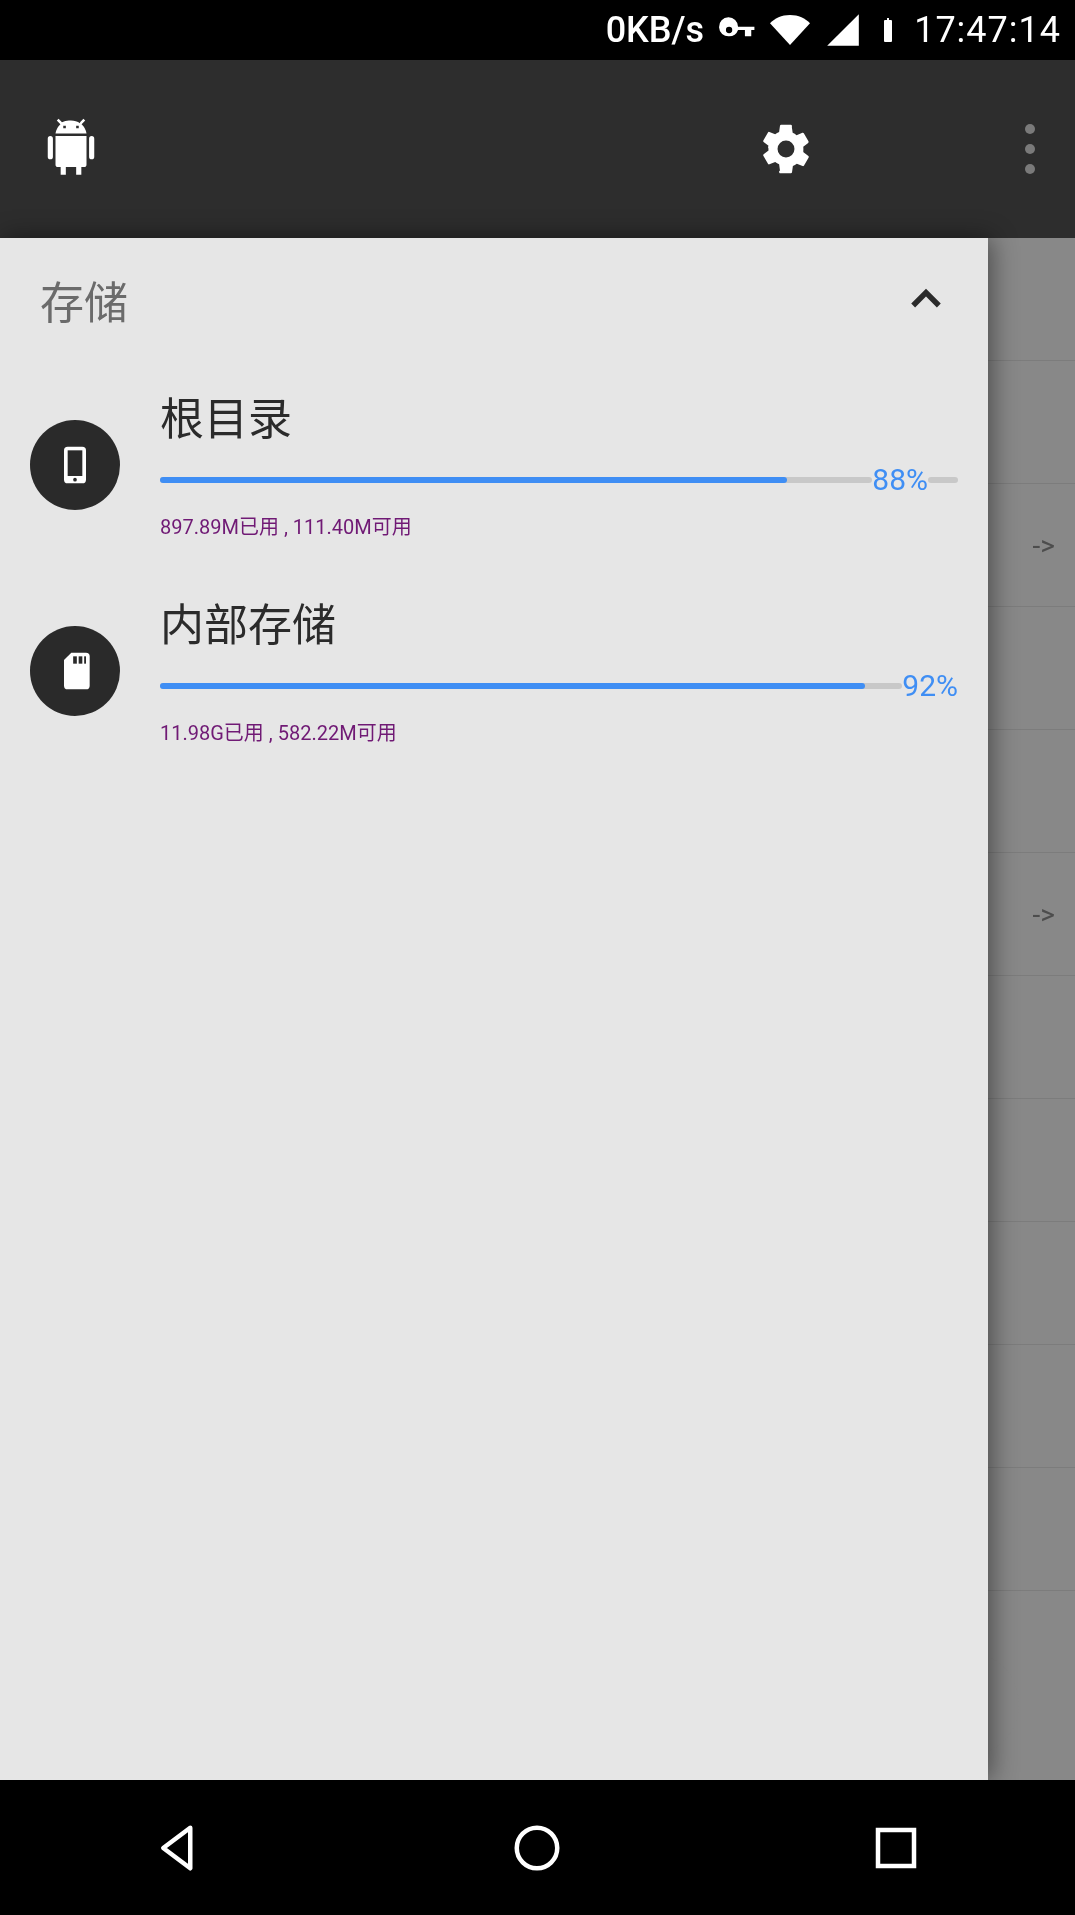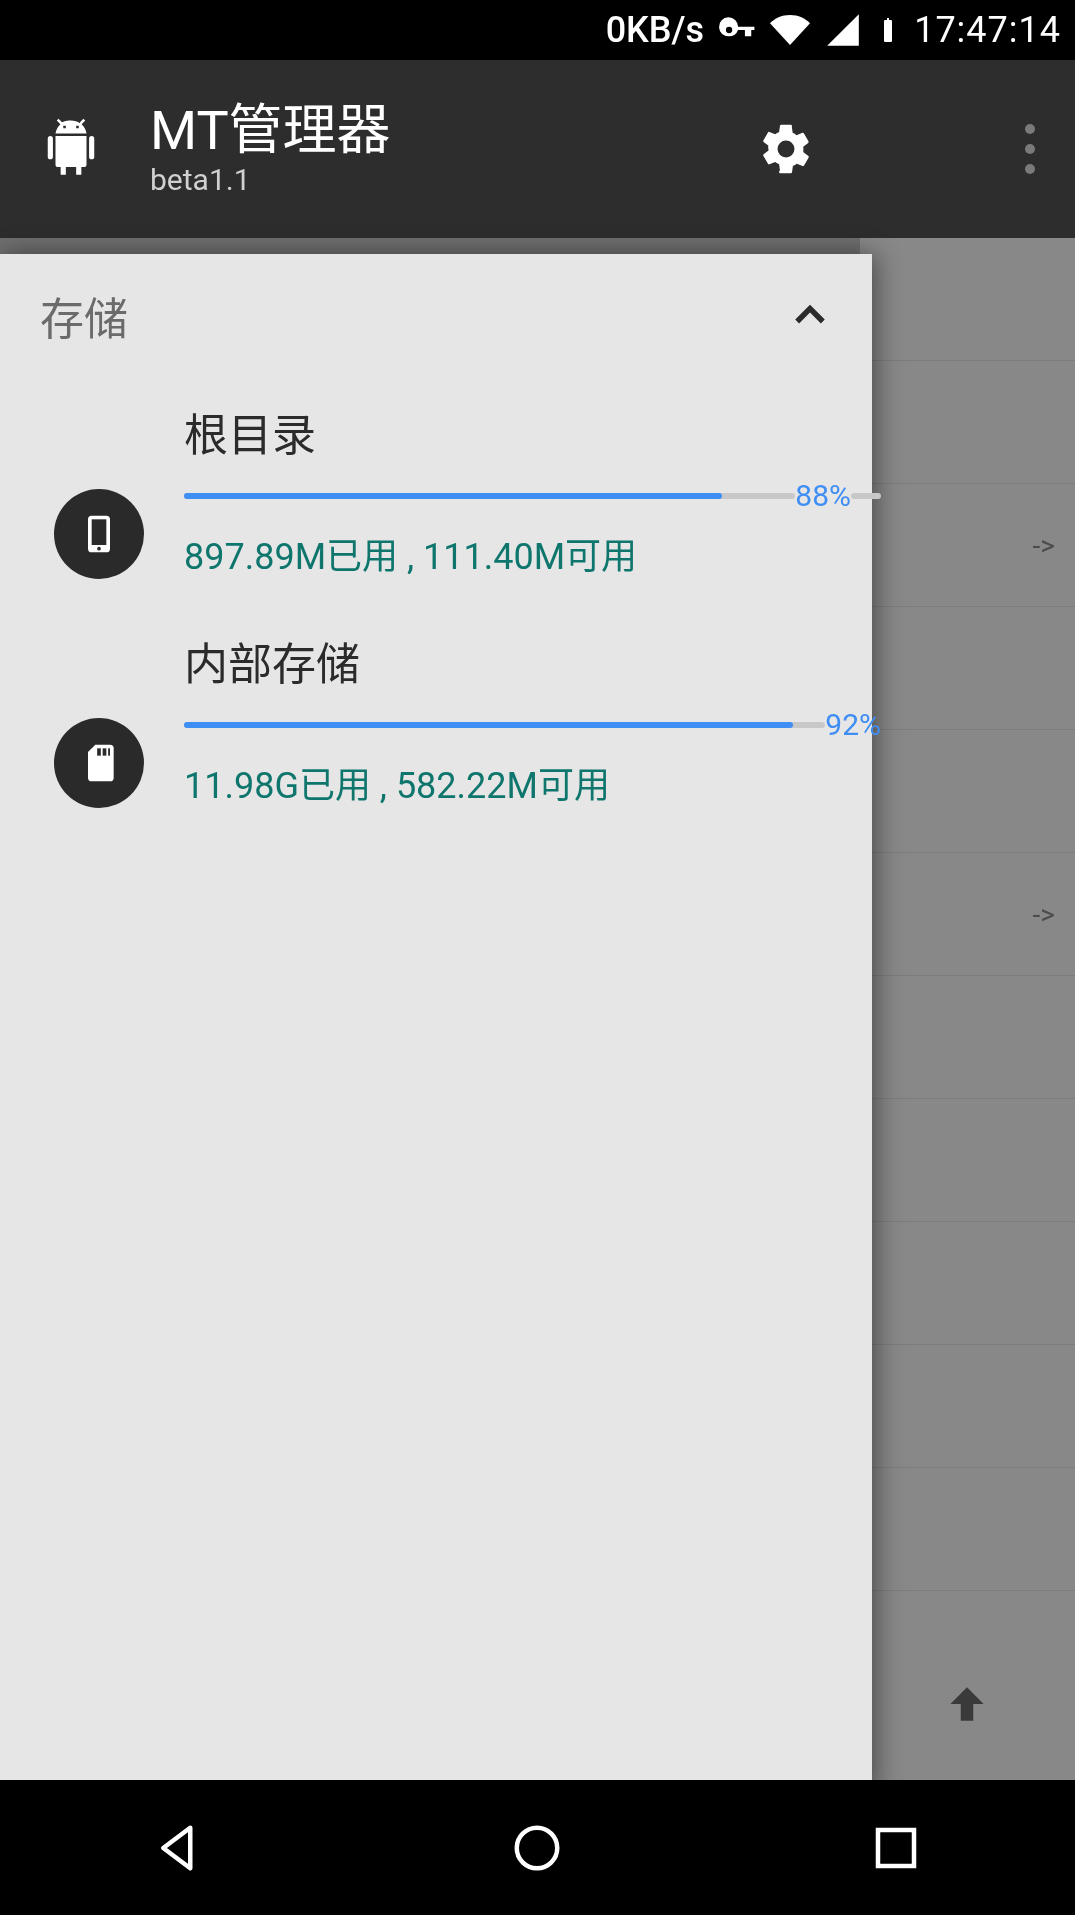--- a/index.html
+++ b/index.html
@@ -40,47 +40,46 @@
   .bg-list {
     position: absolute; right: 0; top: 0; width: 215px; height: 100%;
     background: #888;
   }
   .bg-list .bg-row { height: 123px; border-bottom: 1px solid #7c7c7c; background: #888; display: flex; align-items: center; justify-content: flex-end; padding-right: 20px; color: #4d4d4d; font-size: 28px; }
   .bg-list .bg-fab { position: absolute; bottom: 24px; right: 56px; width: 104px; height: 104px; border-radius: 50%; background: #888; display: flex; align-items: center; justify-content: center; }
   .bg-list .bg-fab svg { width: 50px; height: 50px; }
 
   
   .drawer {
-    position: absolute; left: 0; top: 16px; width: 872px; height: 100%;
+    position: absolute; left: 0; top: 0; width: 988px; height: 100%;
     background: #e6e6e6; box-shadow: 4px 0 24px rgba(0,0,0,.45);
   }
   .drawer .section-header {
     display: flex; align-items: center; justify-content: space-between;
     padding: 30px 40px; color: #6b6b6b; font-size: 44px;
   }
   .drawer .section-header .chev { width: 44px; height: 44px; }
 
   .storage-item {
-    display: flex; align-items: flex-end; padding: 22px 15px 28px 30px;
+    display: flex; align-items: center; padding: 22px 30px 28px 30px;
     width: 100%;
-    margin-left: 24px;
   }
   .storage-item .circle {
     width: 90px; height: 90px; border-radius: 50%; background: #2a2a2a;
     display: flex; align-items: center; justify-content: center; flex: 0 0 90px;
     margin-right: 40px; margin-top: 6px;
   }
   .storage-item .circle svg { width: 44px; height: 44px; }
   .storage-item .content { flex: 1; min-width: 0; }
   .storage-item .label { font-size: 44px; color: #2b2b2b; margin-bottom: 14px; }
   .storage-item .bar-row { display: flex; align-items: center; }
   .storage-item .bar { position: relative; height: 6px; background: #c8c8c8; border-radius: 3px; }
   .storage-item .bar .fill { position: absolute; left: 0; top: 0; height: 100%; background: #3f8ef4; border-radius: 3px; }
   .storage-item .pct { color: #3f8ef4; font-size: 30px; min-width: 0; }
-  .storage-item .sub { color: #0f766e; font-size: 36px; margin-top: 14px; }
+  .storage-item .sub { color: #701a75; font-size: 20px; margin-top: 14px; }
 
   
   .navbar {
     position: absolute; bottom: 0; left: 0; width: 1075px; height: 135px;
     background: #000; display: flex; align-items: center; justify-content: space-around;
   }
   .navbar .nav-btn { width: 60px; height: 60px; display: flex; align-items: center; justify-content: center; }
   .navbar svg { width: 54px; height: 54px; }
 </style>
 </head>
@@ -112,24 +111,20 @@
     </span>
     <span class="time">17:47:14</span>
   </div>
 
   <div class="appbar">
     <span class="app-icon">
       <svg viewBox="0 0 24 24" fill="#fff">
           <path d="M6 7h12v11a1 1 0 0 1-1 1h-1v3h-2v-3h-4v3H8v-3H7a1 1 0 0 1-1-1V7zm-2 0a1 1 0 0 1 1 1v7a1 1 0 1 1-2 0V8a1 1 0 0 1 1-1zm16 0a1 1 0 0 1 1 1v7a1 1 0 1 1-2 0V8a1 1 0 0 1 1-1zM15.5 1.6l1.3-1.3.7.7-1.4 1.4A6 6 0 0 1 18 6H6a6 6 0 0 1 1.9-3.6L6.5 1l.7-.7 1.3 1.3A6 6 0 0 1 12 1c1.3 0 2.5.4 3.5 1zM9 4h1V3H9v1zm5 0h1V3h-1v1z"></path>
         </svg>
     </span>
-    <div class="titles">
-      <div class="title">MT管理器</div>
-      <div class="subtitle">beta1.1</div>
-    </div>
     <span class="gear">
       <svg viewBox="0 0 24 24" fill="#fff">
           <path d="M19.14 12.94a7.14 7.14 0 0 0 .05-.94 7.14 7.14 0 0 0-.05-.94l2.03-1.58a.5.5 0 0 0 .12-.64l-1.92-3.32a.5.5 0 0 0-.6-.22l-2.39.96a7.03 7.03 0 0 0-1.62-.94l-.36-2.54A.5.5 0 0 0 14 2h-4a.5.5 0 0 0-.49.42l-.36 2.54c-.58.24-1.13.55-1.62.94l-2.39-.96a.5.5 0 0 0-.6.22L2.62 8.48a.5.5 0 0 0 .12.64l2.03 1.58c-.4.62-.05.94-.05.94s.01.32.05.94L2.74 14.16a.5.5 0 0 0-.12.64l1.92 3.32c.13.22.39.31.6.22l2.39-.96c.49.39 1.04.7 1.62.94l.36 2.54A.5.5 0 0 0 10 22h4a.5.5 0 0 0 .49-.42l.36-2.54c.58-.24 1.13-.55 1.62-.94l2.39.96c.21.09.47 0 .6-.22l1.92-3.32a.5.5 0 0 0-.12-.64l-2.03-1.58zM12 15.5A3.5 3.5 0 1 1 12 8.5a3.5 3.5 0 0 1 0 7z"></path>
         </svg>
     </span>
     <span class="overflow">
       <span class="dot"></span>
       <span class="dot"></span>
       <span class="dot"></span>
     </span>

